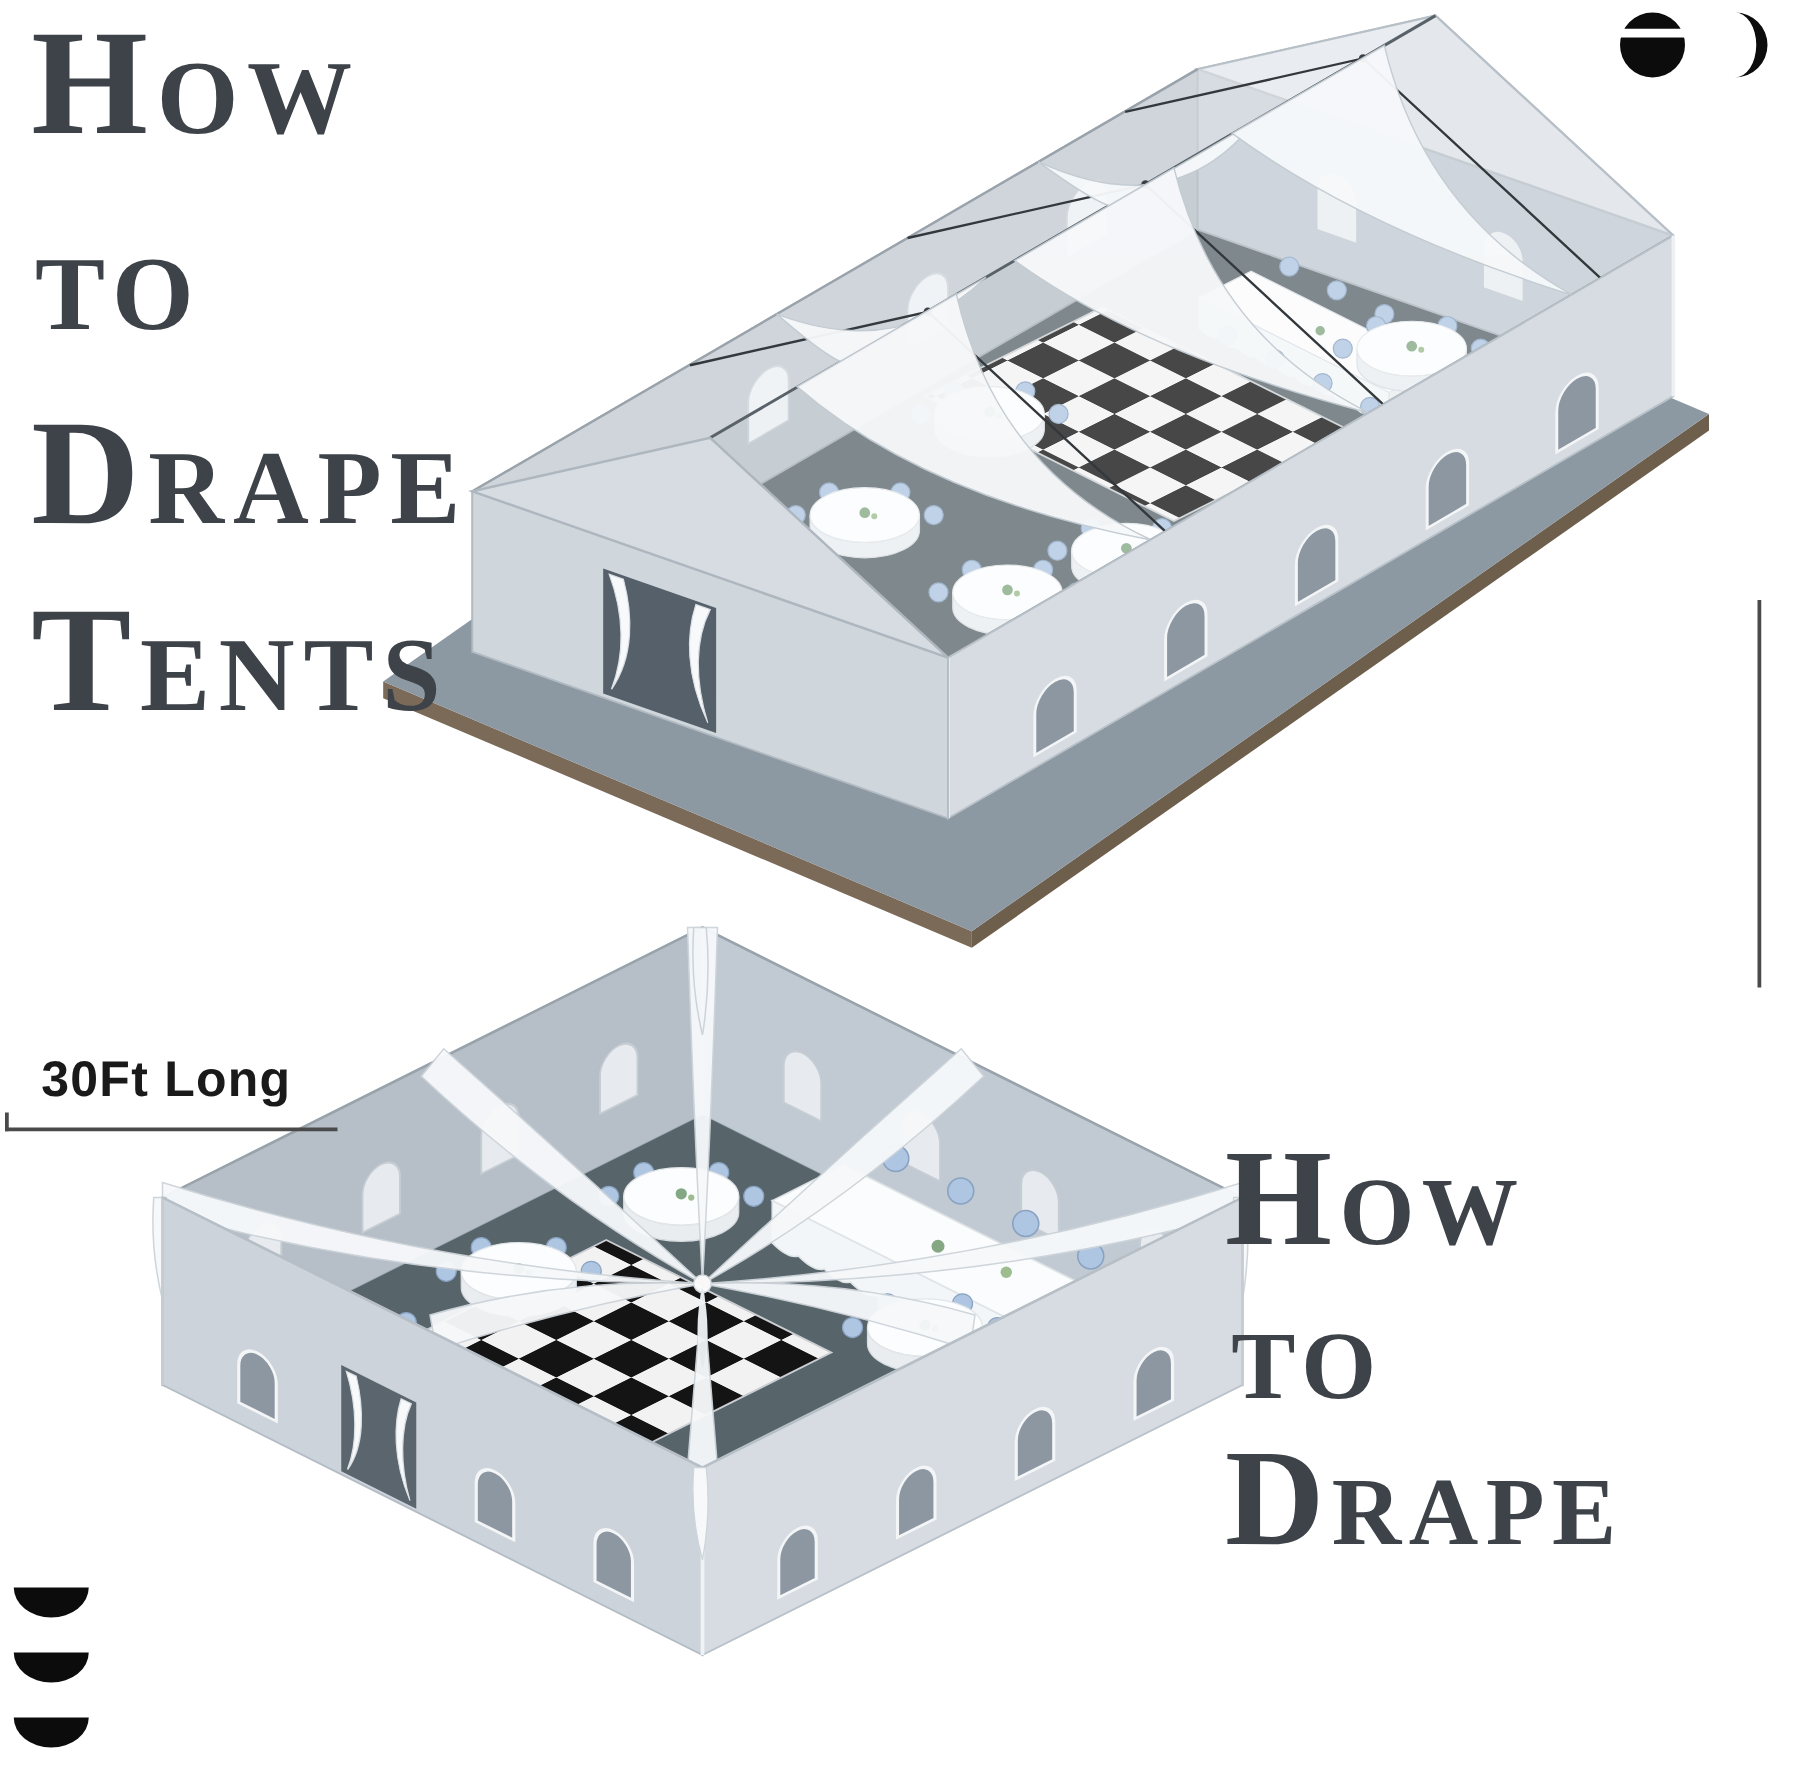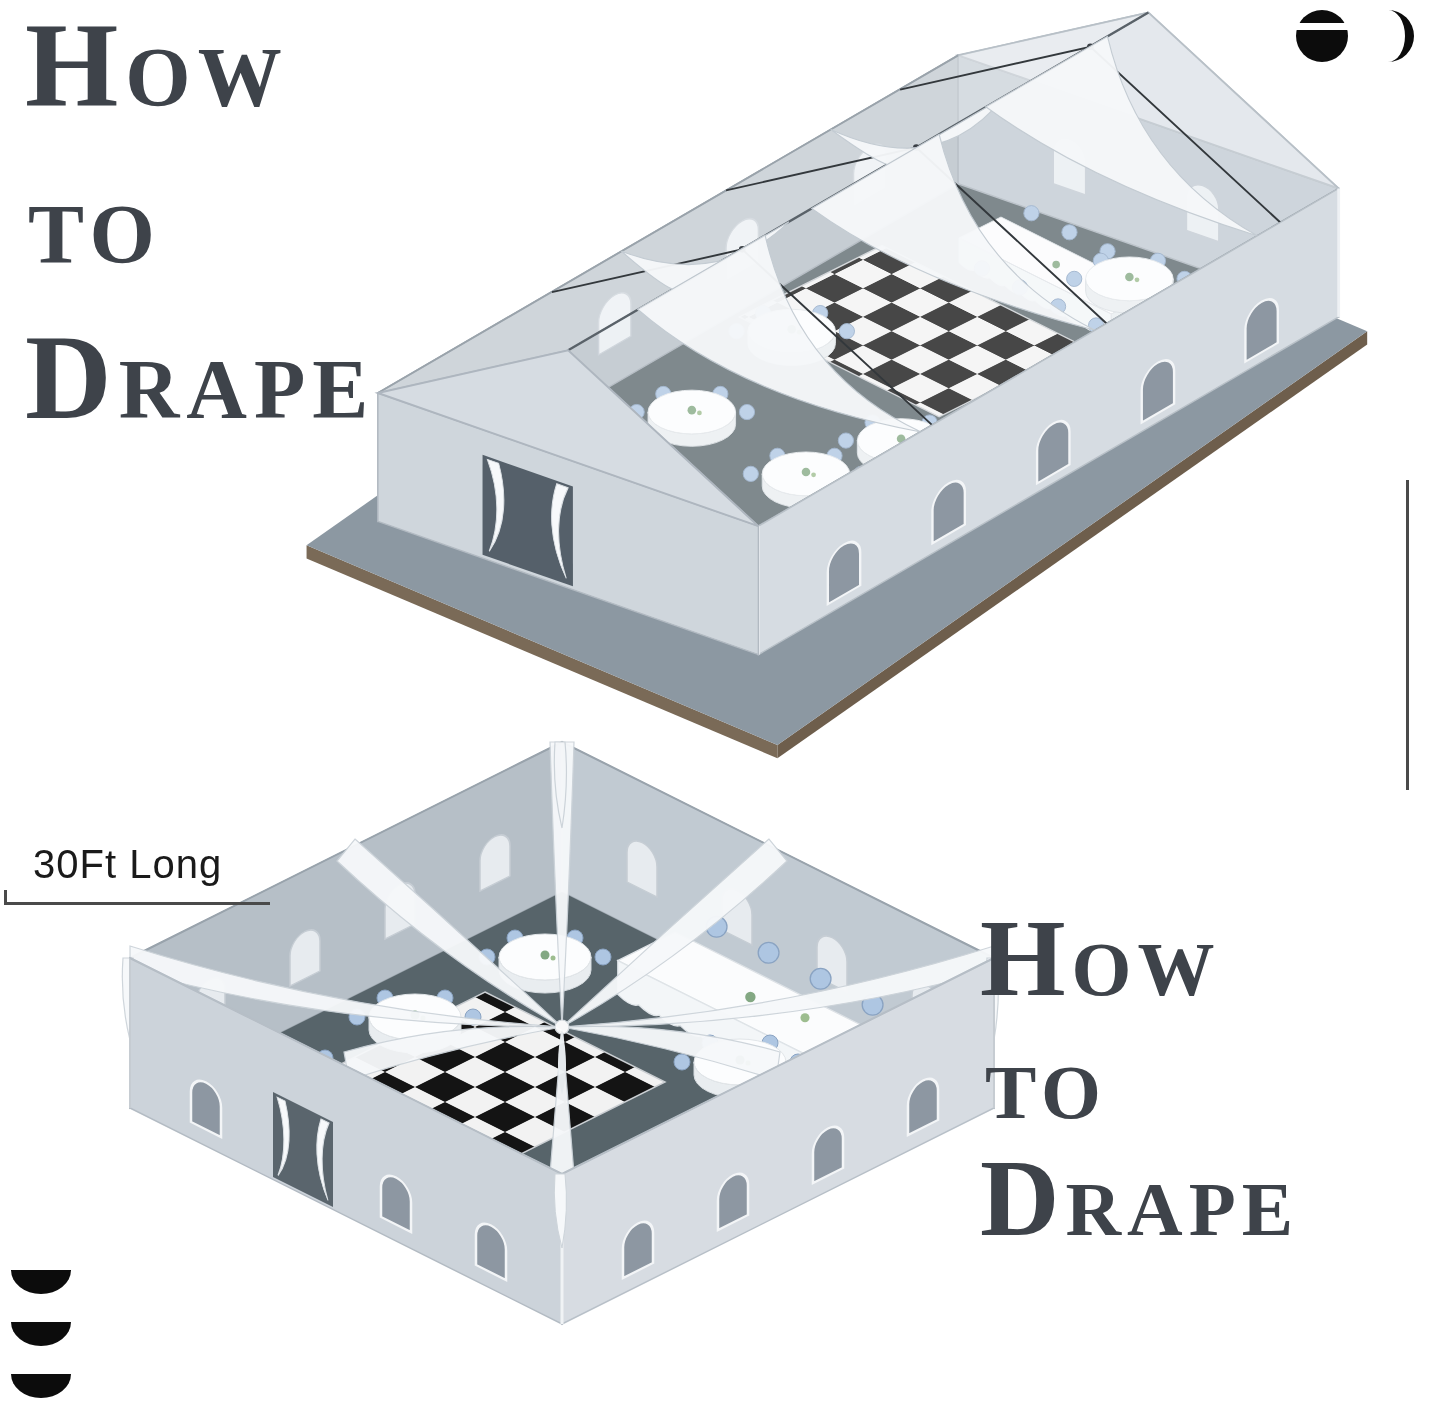--- a/index.html
+++ b/index.html
@@ -3,21 +3,21 @@
 <meta charset="utf-8">
 <style>
   html,body{margin:0;padding:0;background:#ffffff;}
   #canvas{position:relative;width:1445px;height:1415px;background:#ffffff;overflow:hidden;
           font-family:"Liberation Sans",sans-serif;}
   .headline{position:absolute;font-family:"Liberation Serif",serif;font-variant:small-caps;
             font-weight:600;color:#3e434a;font-size:120px;line-height:1;letter-spacing:7px;
             white-space:nowrap;}
   .headline-sm{font-size:110px;letter-spacing:6px;}
   .measure-label{position:absolute;font-family:"Liberation Sans",sans-serif;font-size:40px;
-                 font-weight:400;color:#1a1a1a;letter-spacing:1px;white-space:nowrap;}
+                 font-weight:700;color:#1a1a1a;letter-spacing:1px;white-space:nowrap;}
   .rule{position:absolute;background:#4a4a4a;}
   svg{position:absolute;display:block;}
 </style>
 </head>
 <body>
 
 <div id="canvas">
 
   <svg style="left:292px;top:3px;width:1085px;height:761px;" viewBox="0 0 1140 800">
     <defs>
@@ -265,20 +265,21 @@
       <line x1="879" y1="231" x2="879" y2="381" stroke="#c6ccd2" stroke-width="2"></line>
     </g>
     <polyline points="15,231 447,447 879,231" fill="none" stroke="#b6bec6" stroke-width="2"></polyline>
     <line x1="447" y1="447" x2="447" y2="597" stroke="#f0f3f5" stroke-width="3"></line>
     <path d="M440,447 q-3,38 7,74 q7,-38 3,-74 Z" fill="#f6f8fa" stroke="#cdd4da" stroke-width="1"></path>
   </svg>
 
   <div class="headline" style="left:25px;top:6px;">How</div>
   <div class="headline" style="left:28px;top:163px;">to</div>
   <div class="headline" style="left:25px;top:318px;">Drape</div>
+  <div class="headline" style="left:25px;top:468px;">Tents</div>
 
   <div class="headline headline-sm" style="left:980px;top:903px;">How</div>
   <div class="headline headline-sm" style="left:985px;top:1026px;">to</div>
   <div class="headline headline-sm" style="left:980px;top:1143px;">Drape</div>
 
   <div class="measure-label" style="left:33px;top:842px;">30Ft Long</div>
   <div class="rule" style="left:4px;top:902px;width:266px;height:3px;"></div>
   <div class="rule" style="left:4px;top:890px;width:3px;height:15px;"></div>
   <div class="rule" style="left:1406px;top:480px;width:3px;height:310px;"></div>
 

